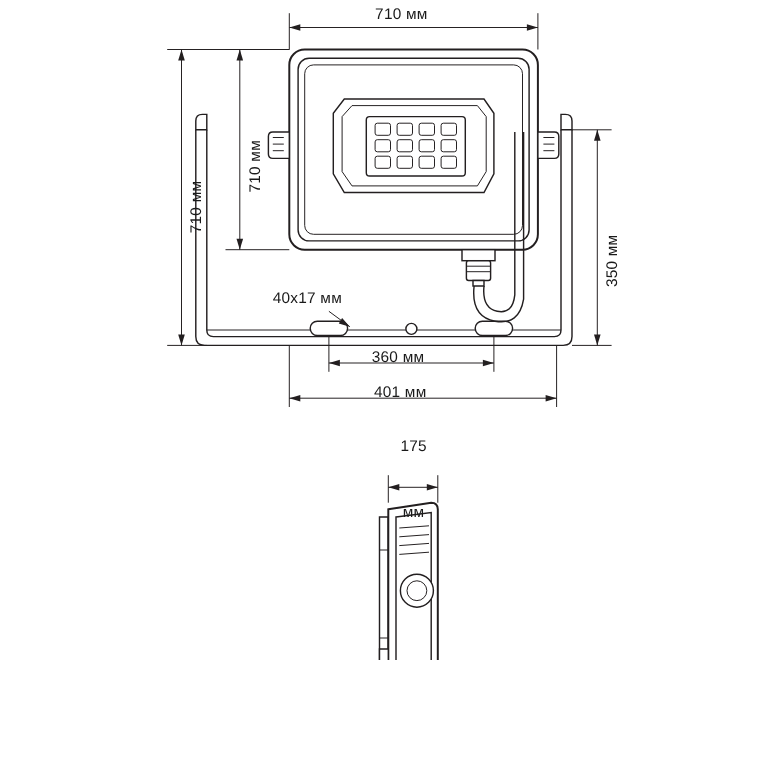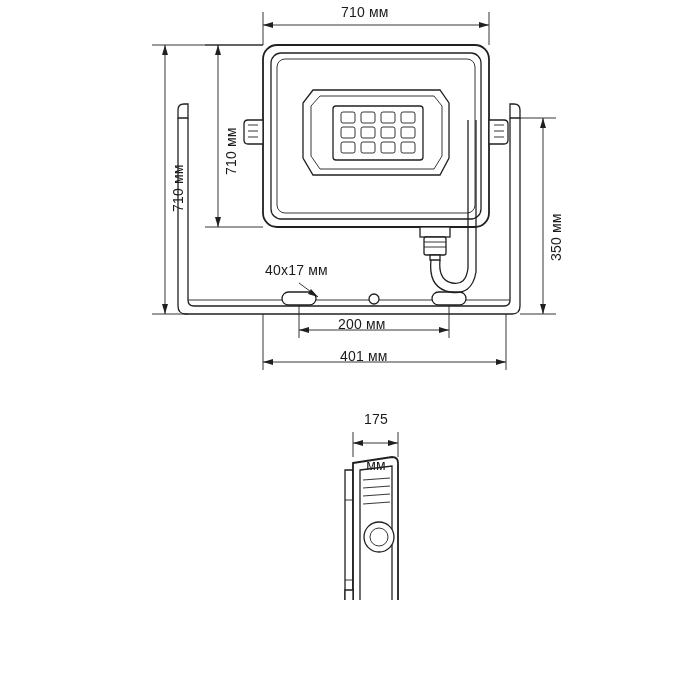--- a/index.html
+++ b/index.html
@@ -209,22 +209,22 @@
   </svg>
 
   <div class="dimtext" style="left:341px; top:4px;">710 мм</div>
 
   <div class="dimtext vert" style="left:170px; top:212px;">710 мм</div>
 
   <div class="dimtext vert" style="left:223px; top:175px;">710 мм</div>
 
   <div class="dimtext vert" style="left:548px; top:261px;">350 мм</div>
 
-  <div class="dimtext" style="left:265px; top:262px;">40x17 мм</div>
-
-  <div class="dimtext" style="left:338px; top:316px;">200 мм</div>
+  <div class="dimtext" style="left:248px; top:262px;">40x17 мм</div>
+
+  <div class="dimtext" style="left:338px; top:316px;">360 мм</div>
 
   <div class="dimtext" style="left:340px; top:348px;">401 мм</div>
 
-  <div class="dimtext center" style="left:358px; top:397px; width:36px;margin-top:14px;">175</div>
+  <div class="dimtext center" style="left:358px; top:397px; width:36px;">175</div>
   <div class="dimtext center" style="left:358px; top:414px; width:36px;margin-top:43px;">мм</div>
 
 </div>
 
 </body></html>

